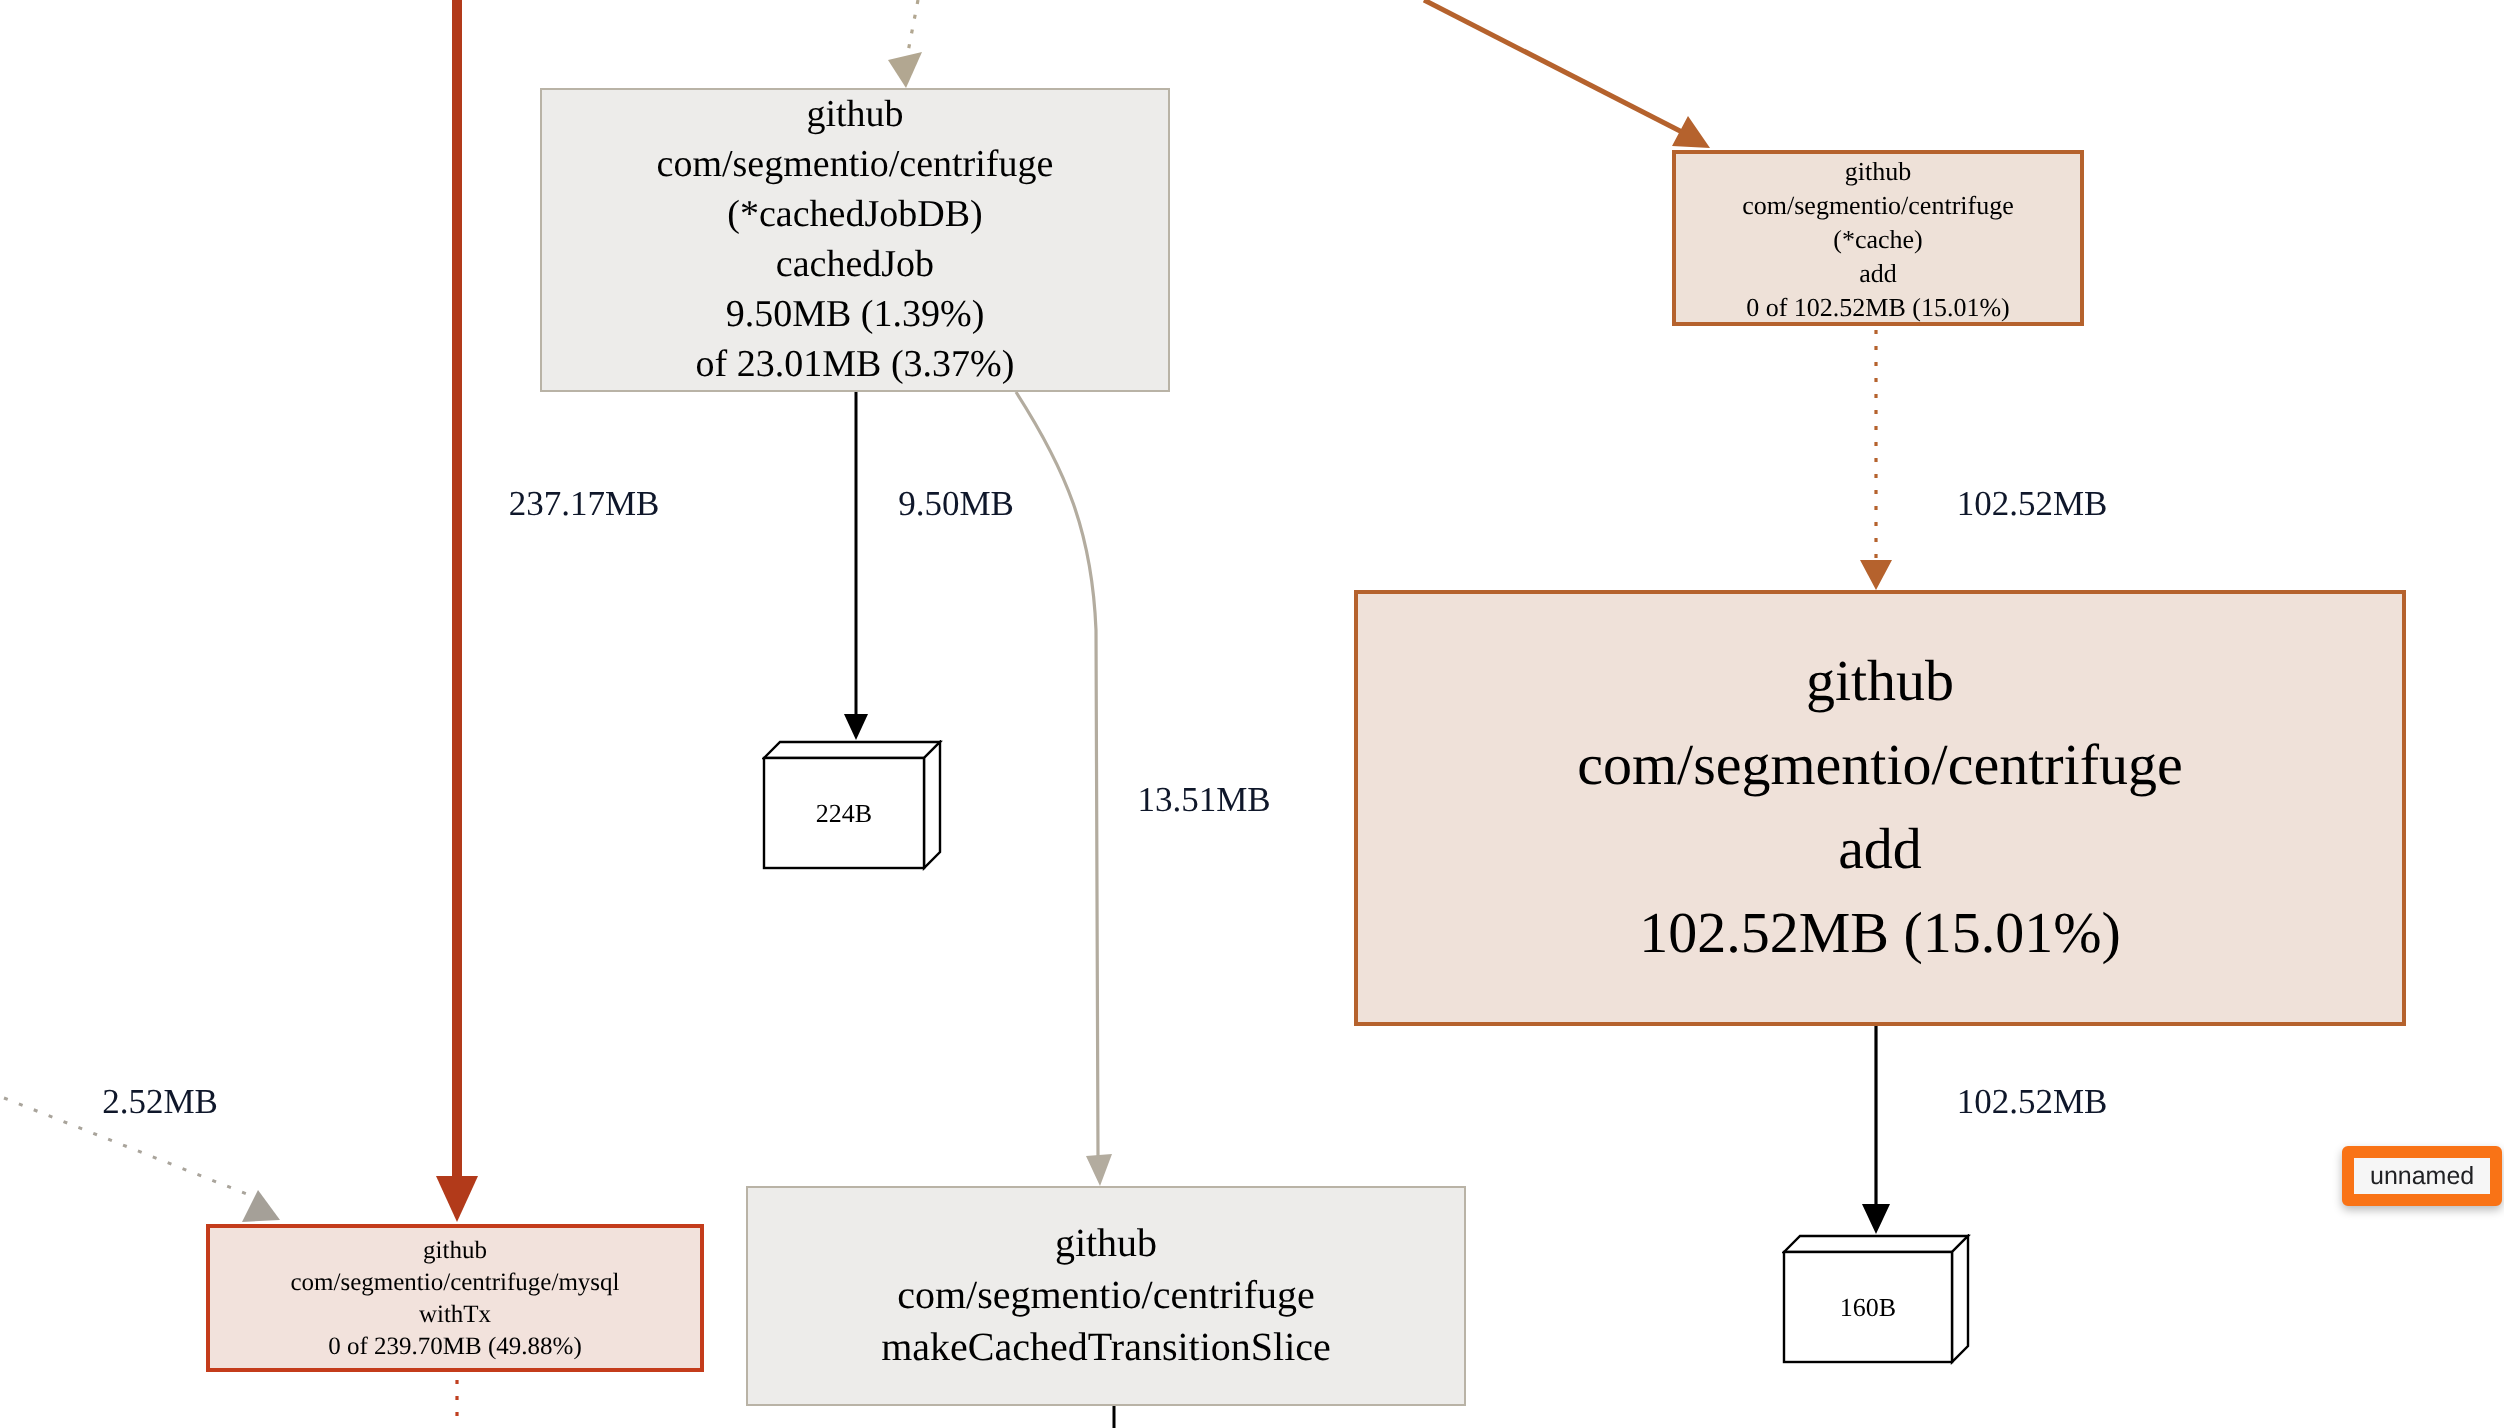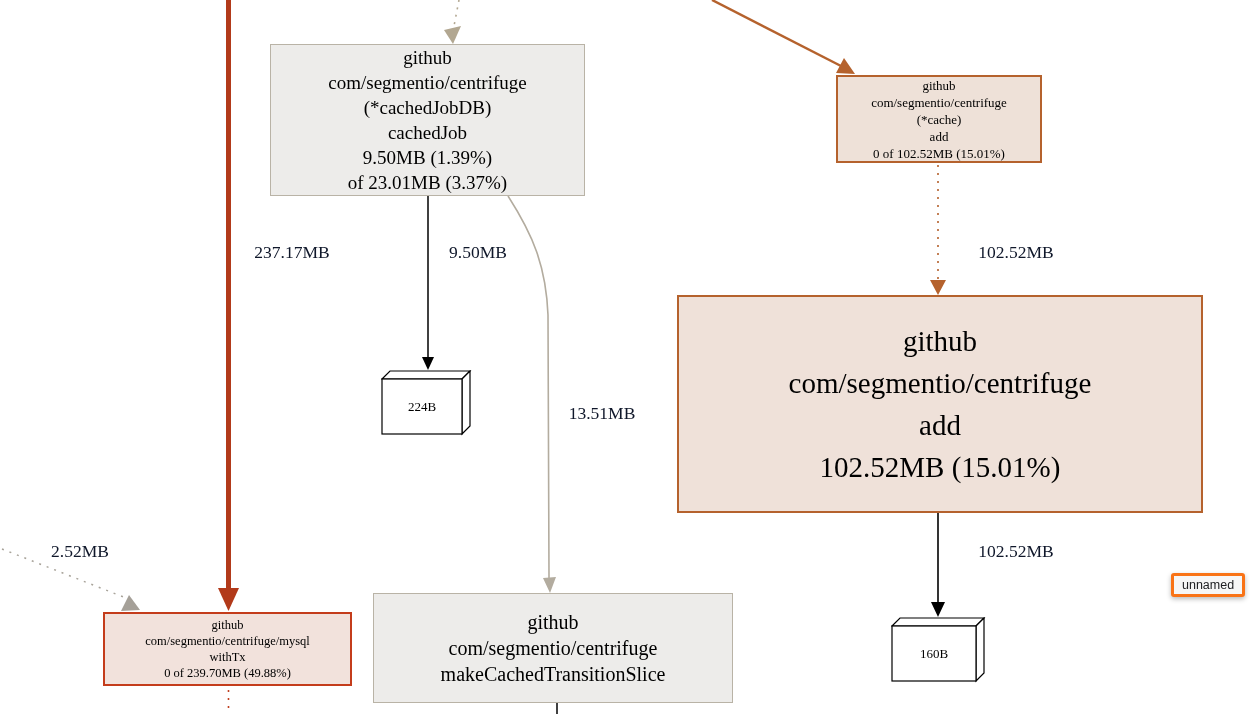--- a/index.html
+++ b/index.html
@@ -50,28 +50,28 @@
     font-family:"Liberation Serif","DejaVu Serif",serif;
     font-size:13px;fill:#000;
   }
 
   .edge-label{
     position:absolute;transform:translate(-50%,-50%);
     font-size:17.5px;white-space:nowrap;color:#0f172a;
   }
   .lbl-237{left:292px;top:252px;}
   .lbl-950{left:478px;top:252px;}
-  .lbl-1351{left:602px;top:413px;}
+  .lbl-1351{left:602px;top:400px;}
   .lbl-10252-top{left:1016px;top:252px;}
   .lbl-10252-bottom{left:1016px;top:551px;}
   .lbl-252{left:80px;top:551px;}
 
   .tooltip{
     position:absolute;left:1171px;top:573px;
-    background:#f6f6f6;border:3px solid #f97316;border-radius:3px;
+    background:#f6f6f6;border:6px solid #f97316;border-radius:3px;
     box-shadow:0 2px 5px rgba(0,0,0,0.28);
     font-family:"Liberation Sans","DejaVu Sans",sans-serif;
     font-size:12.5px;color:#202124;padding:2px 8px;white-space:nowrap;
   }
 </style>
 </head>
 <body>
 
 <div id="canvas">
 

